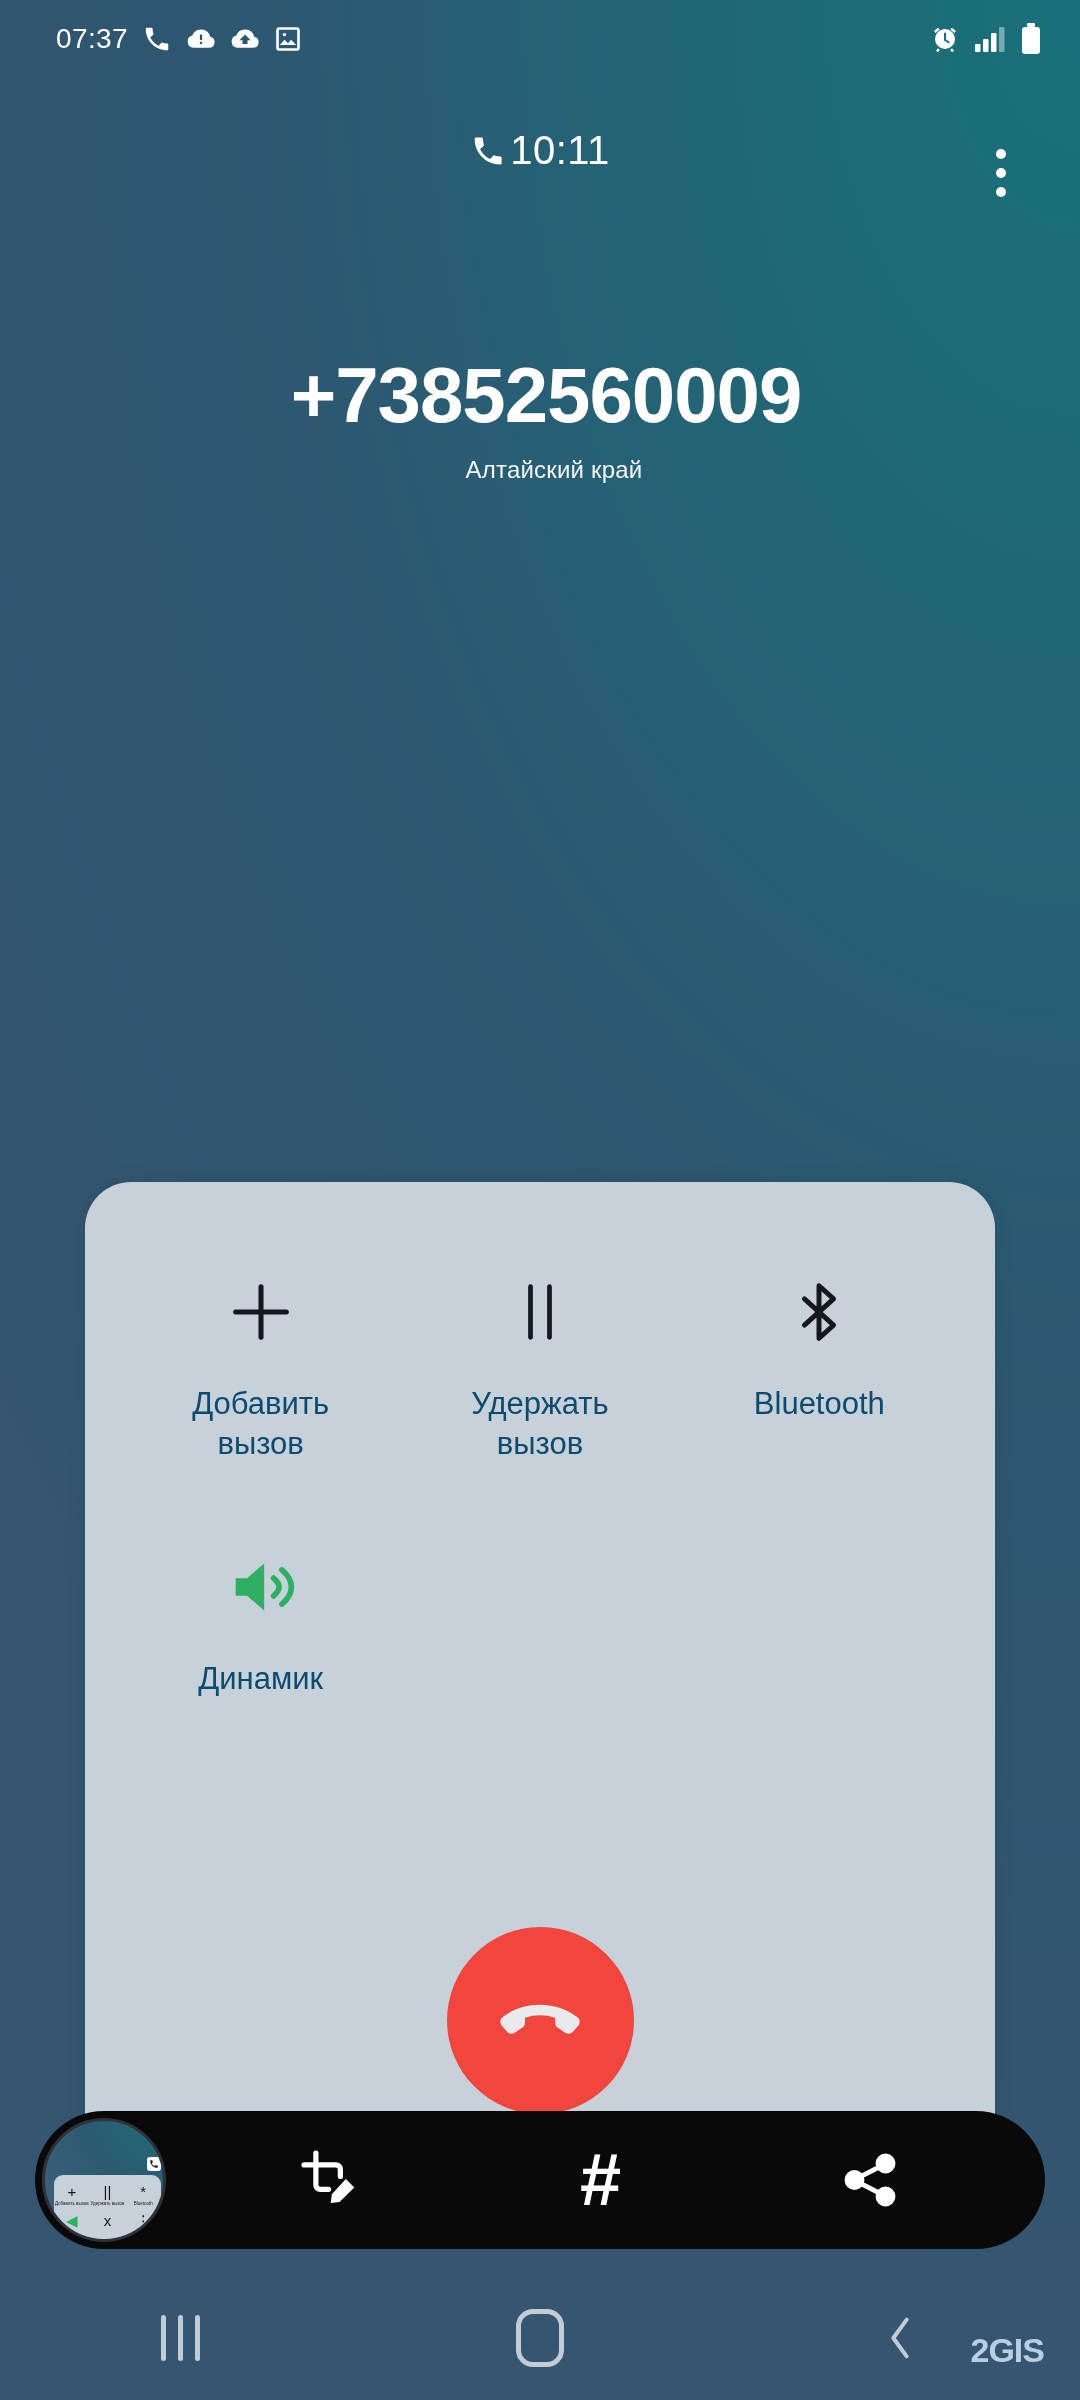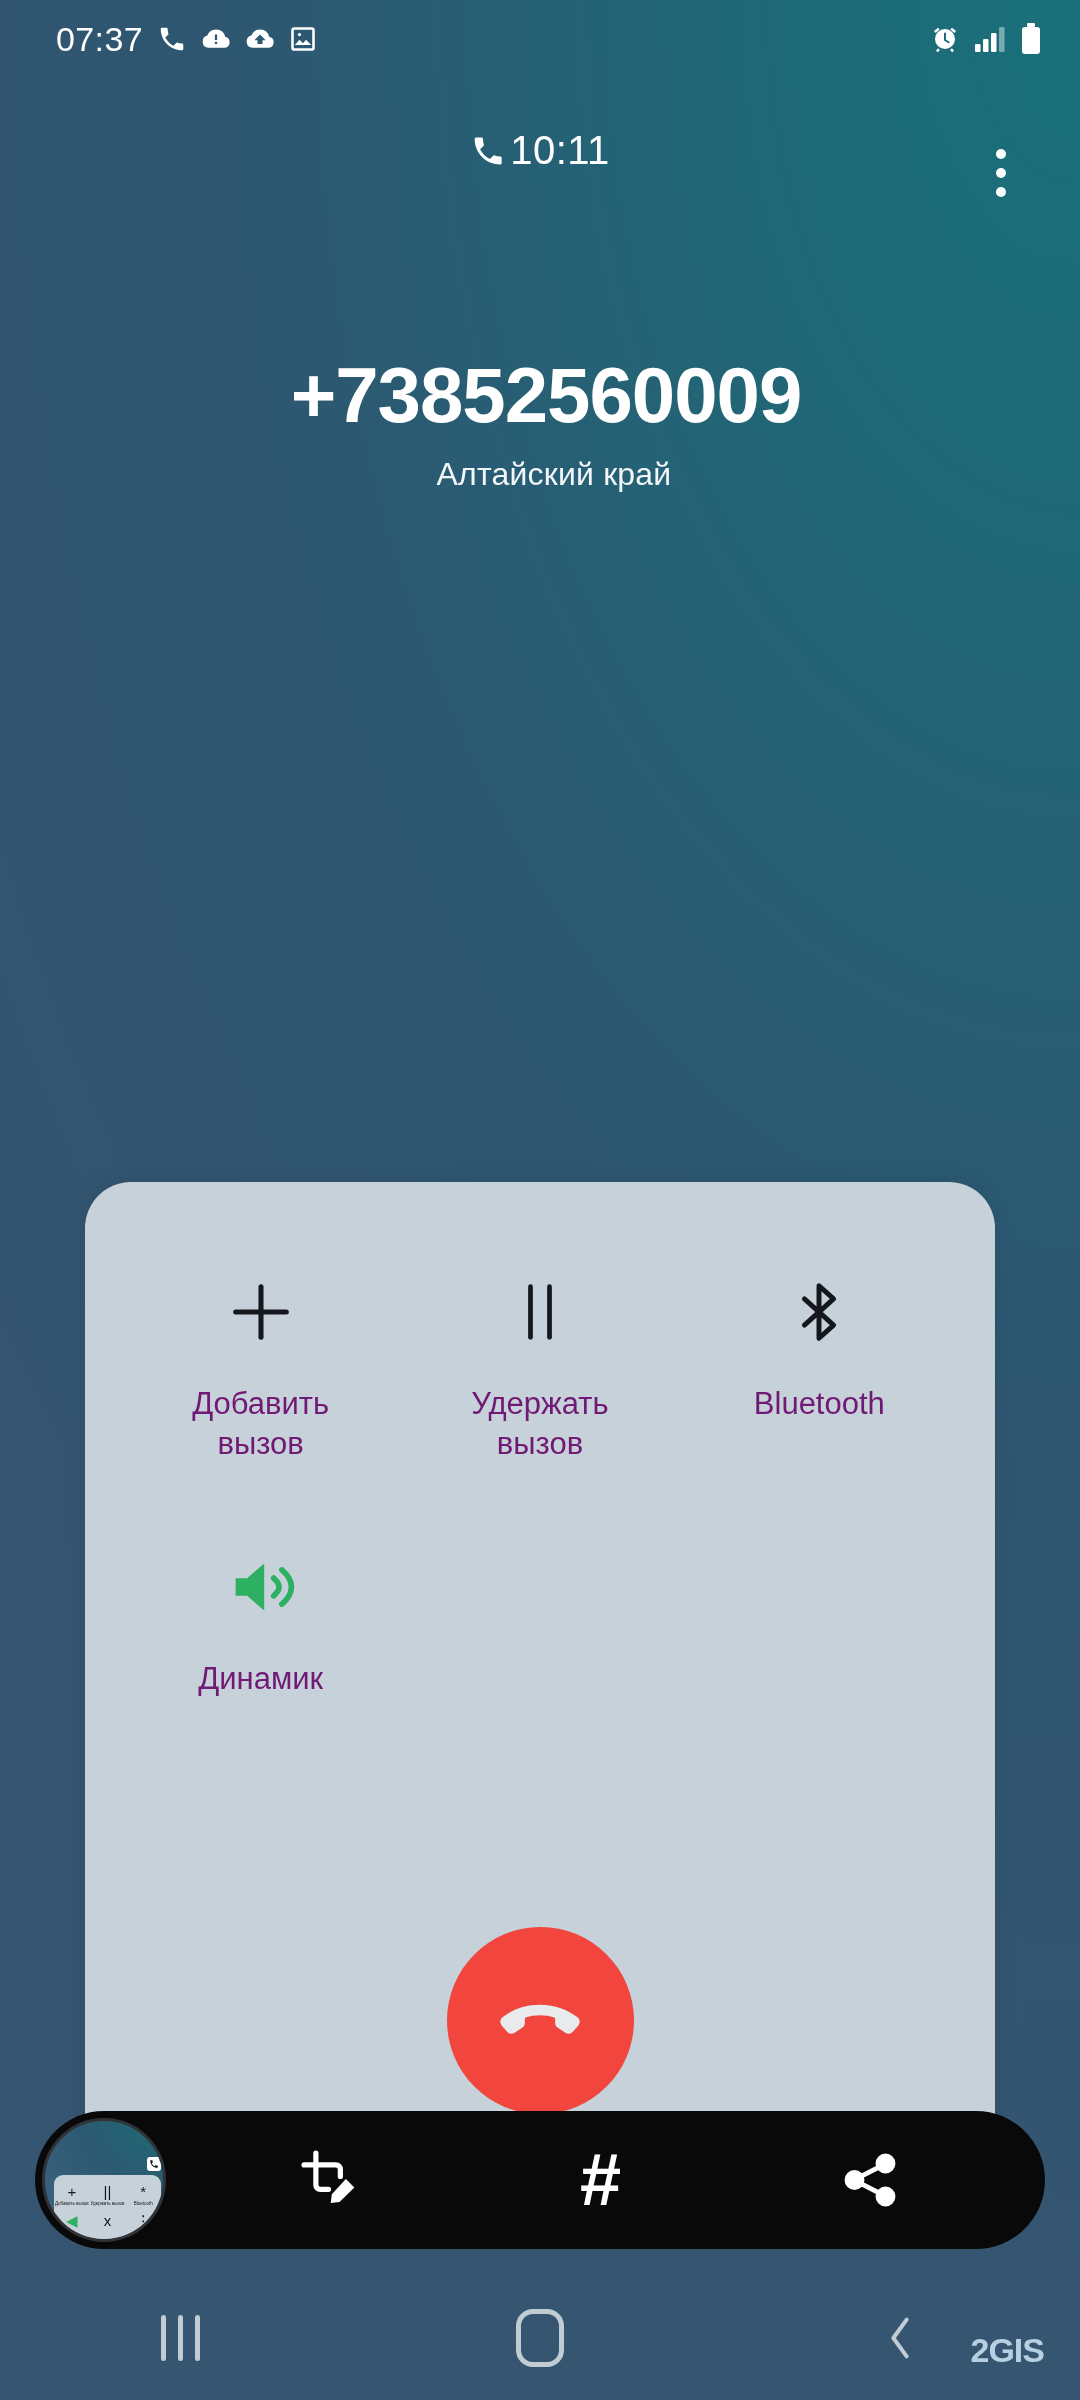--- a/index.html
+++ b/index.html
@@ -20,21 +20,21 @@
   }
 
   
   #statusbar {
     position:absolute; top:0; left:0; right:0; height:78px;
     display:flex; align-items:center; justify-content:space-between;
     padding:0 38px 0 56px;
     color:#ffffff;
   }
   .sb-left { display:flex; align-items:center; gap:14px; }
-  .sb-time { font-size:34px; font-weight:400; letter-spacing:.4px; }
+  .sb-time { font-size:28px; font-weight:400; letter-spacing:.4px; }
   .sb-right { display:flex; align-items:center; gap:14px; }
   .sb-ico { display:block; }
 
   
   #callheader {
     position:absolute; top:128px; left:0; right:0; height:92px;
   }
   #duration-wrap {
     position:absolute; left:50%; transform:translateX(-50%);
     display:flex; align-items:center; gap:4px;
@@ -48,21 +48,21 @@
   }
   #overflow-btn i { width:10px; height:10px; border-radius:50%; background:#fff; display:block; }
 
   
   #callerinfo { position:absolute; top:355px; left:12px; right:0; text-align:center; }
   #phone-number {
     color:#ffffff; font-size:78px; font-weight:700; letter-spacing:-1px;
     line-height:1.04;
   }
   #caller-location {
-    color:#f2f6f8; font-size:32px; font-weight:400; margin-top:20px; letter-spacing:.2px;margin-left:16px;
+    color:#f2f6f8; font-size:24px; font-weight:400; margin-top:20px; letter-spacing:.2px;margin-left:16px;
   }
 
   
   #controls-panel {
     position:absolute; left:85px; top:1182px;
     width:910px; height:958px;
     background:#c7d1da;
     border-radius:46px 46px 0 0;
     box-shadow:0 -2px 20px rgba(0,0,0,.09);
   }
@@ -72,21 +72,21 @@
   }
   .ctl-btn {
     display:flex; flex-direction:column; align-items:center;
     padding-top:14px;
   }
   .ctl-ico {
     height:104px; display:flex; align-items:center; justify-content:center;
   }
   .ctl-label {
     margin-top:20px; text-align:center;
-    font-size:31px; line-height:1.28; color:#701a75; font-weight:400;
+    font-size:31px; line-height:1.28; color:#0c4a6e; font-weight:400;
     white-space:pre-line;
   }
   .ctl-btn.row2 { padding-top:72px; }
 
   
   .dialpad { width:74px; height:88px; position:relative; }
   .dialpad i {
     position:absolute; width:13px; height:13px; border-radius:50%; background:#14181c;
   }
 

